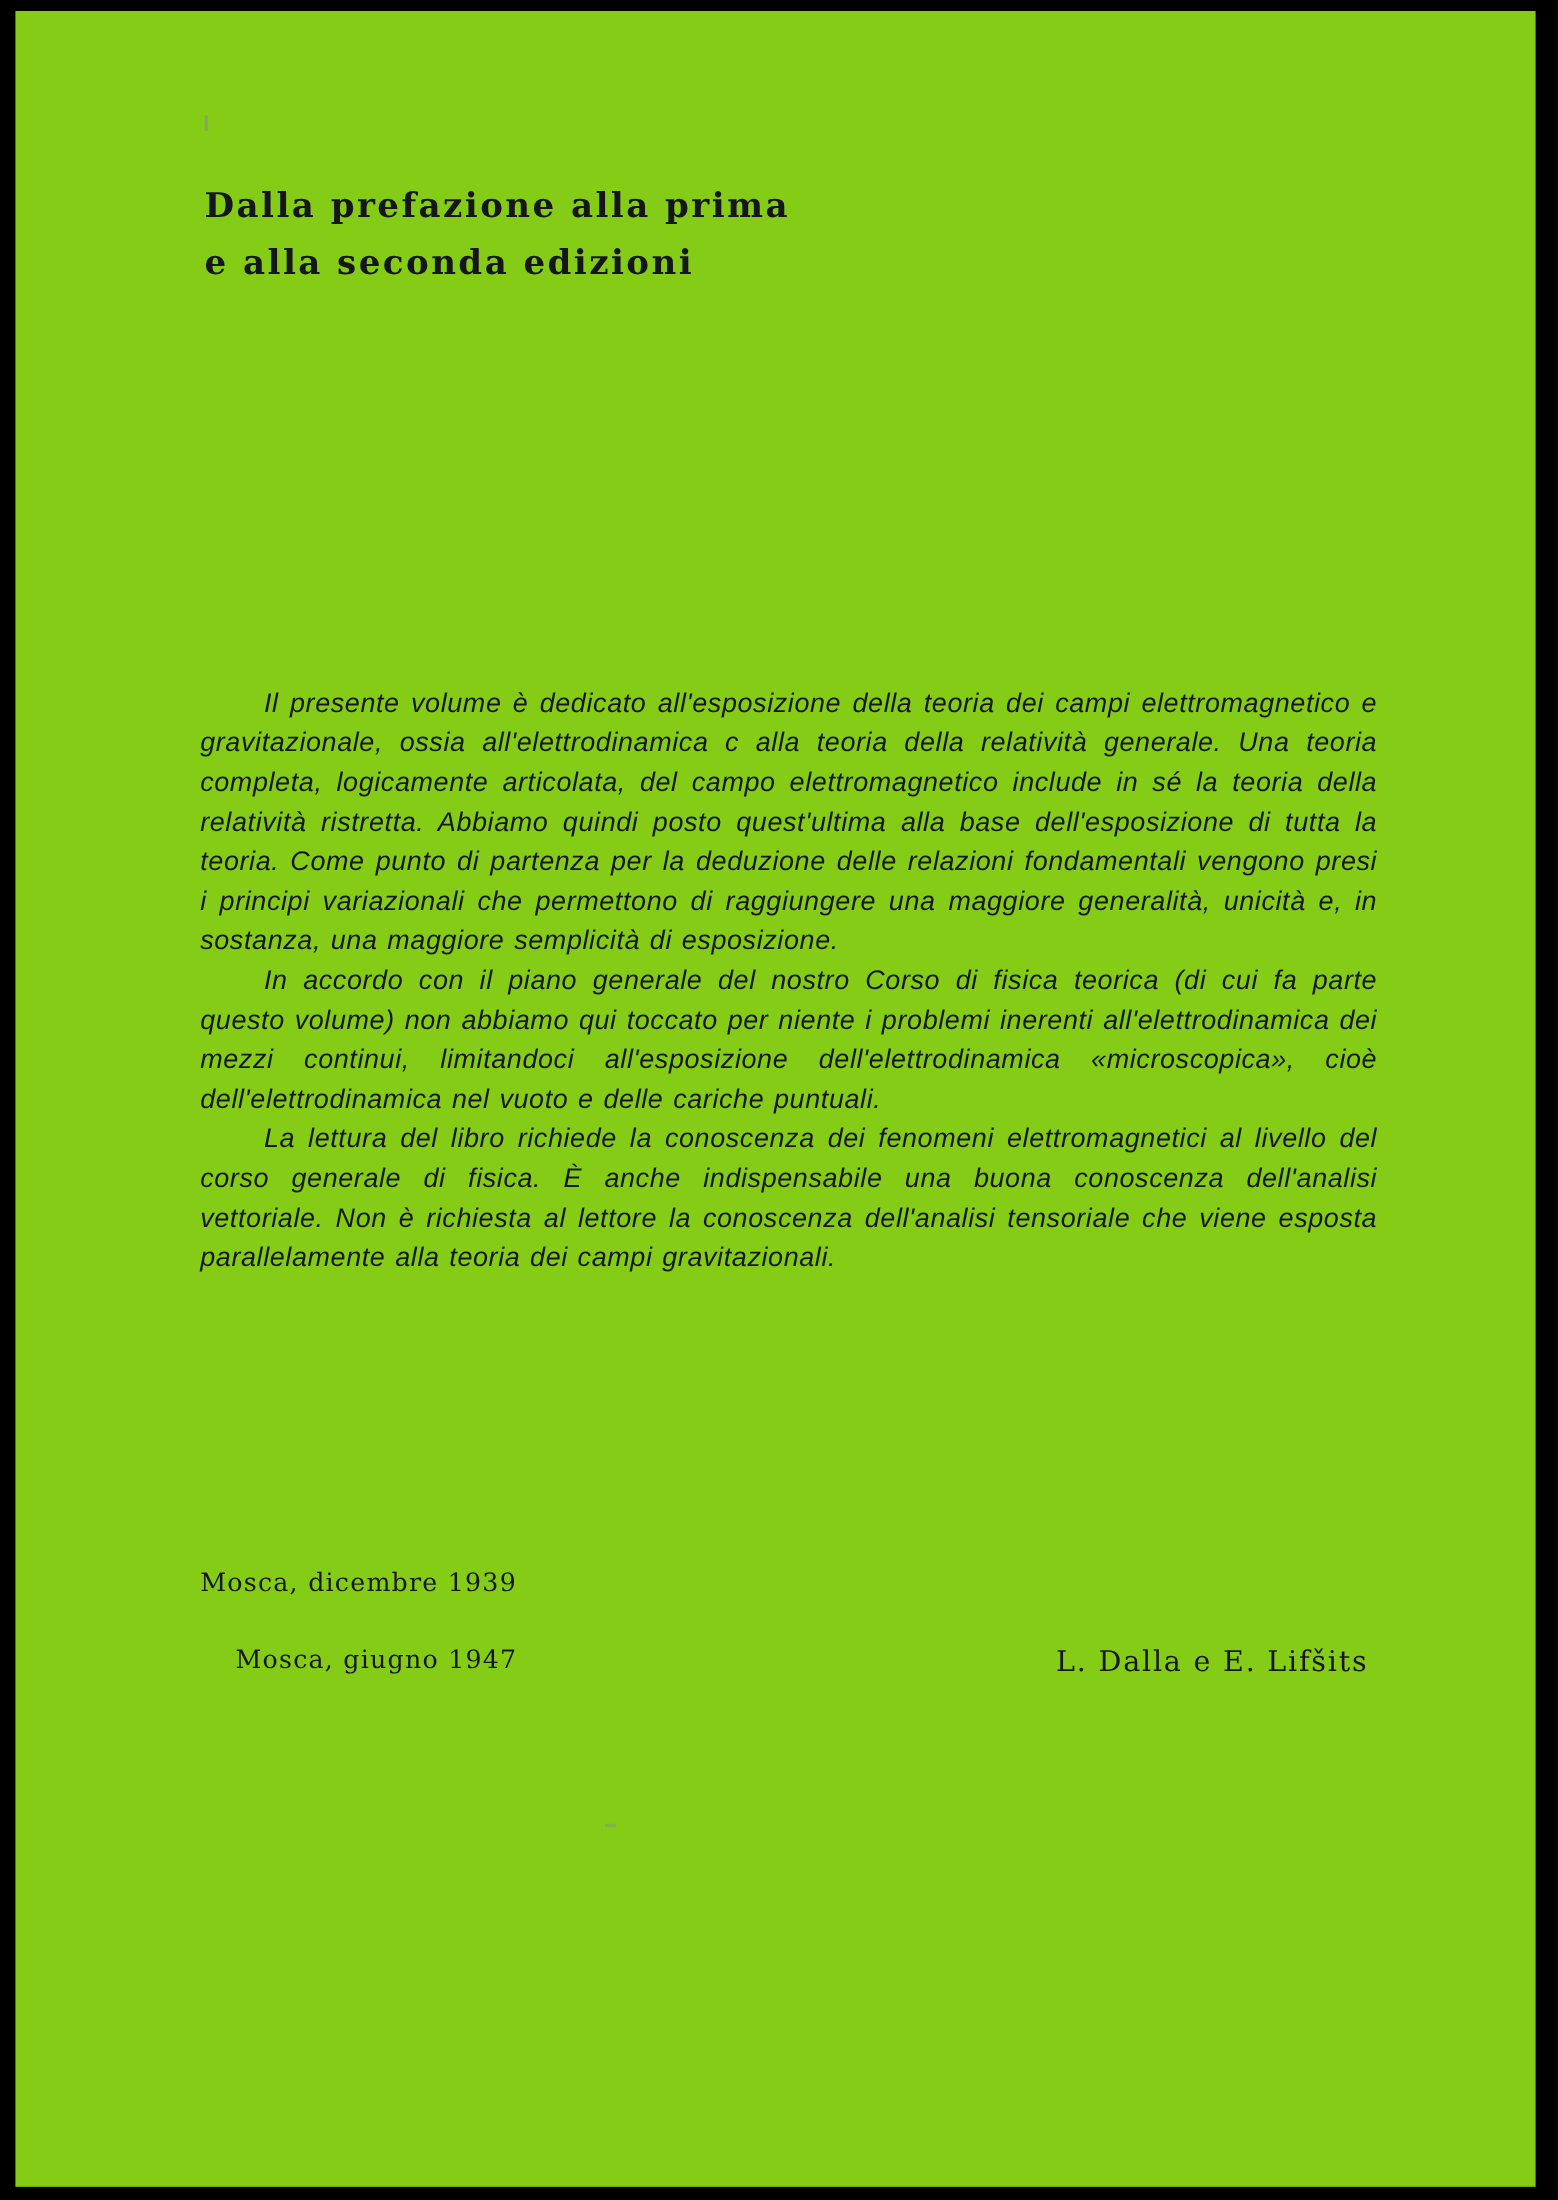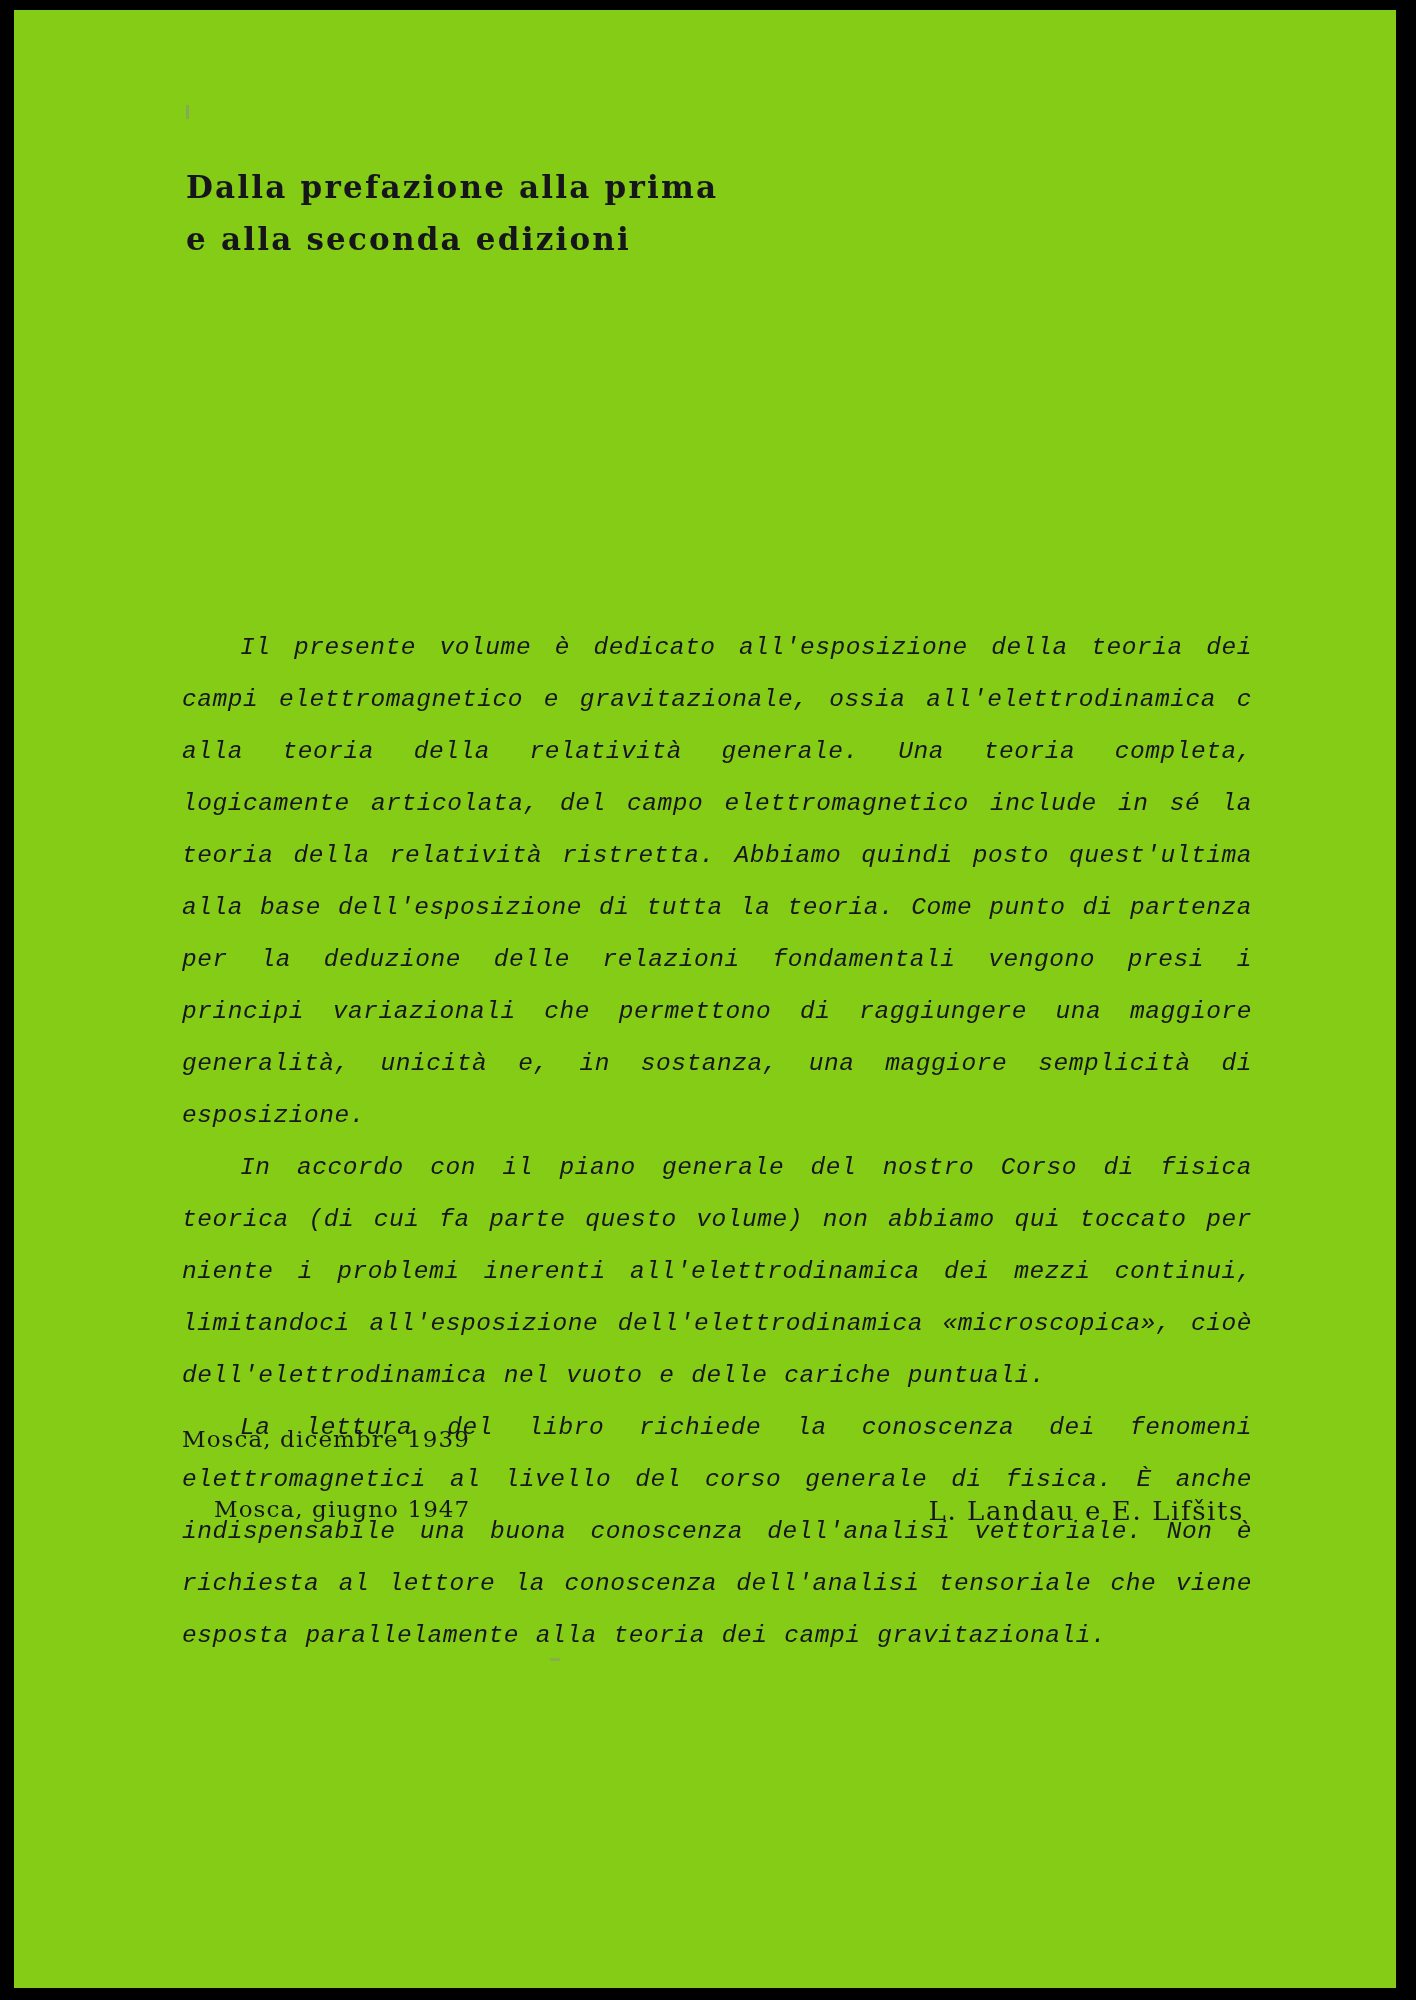--- a/index.html
+++ b/index.html
@@ -43,24 +43,24 @@
     white-space: pre-line;
   }
   .body-block {
     position: absolute;
     left: 168px;
     top: 612px;
     width: 1070px;
     color: #17171b;
   }
   .para {
-    font-family: Liberation Mono, monospace;
+    font-family: Liberation Sans, sans-serif;
     font-style: italic;
     font-size: 24.5px;
-    line-height: 52px;
+    line-height: 36px;
     text-align: justify;
     text-indent: 58px;
     letter-spacing: 0.55px;
     margin: 0;
     word-spacing: 1.5px;
   }
   .para + .para {
     margin-top: 0px;
   }
   .signature-block {
@@ -112,18 +112,18 @@
 
       <div class="body-block">
         <p class="para">Il presente volume è dedicato all'esposizione della teoria dei campi elettromagnetico e gravitazionale, ossia all'elettrodinamica c alla teoria della relatività generale. Una teoria completa, logicamente articolata, del campo elettromagnetico include in sé la teoria della relatività ristretta. Abbiamo quindi posto quest'ultima alla base dell'esposizione di tutta la teoria. Come punto di partenza per la deduzione delle relazioni fondamentali vengono presi i principi variazionali che permettono di raggiungere una maggiore generalità, unicità e, in sostanza, una maggiore semplicità di esposizione.</p>
         <p class="para">In accordo con il piano generale del nostro Corso di fisica teorica (di cui fa parte questo volume) non abbiamo qui toccato per niente i problemi inerenti all'elettrodinamica dei mezzi continui, limitandoci all'esposizione dell'elettrodinamica «microscopica», cioè dell'elettrodinamica nel vuoto e delle cariche puntuali.</p>
         <p class="para">La lettura del libro richiede la conoscenza dei fenomeni elettromagnetici al livello del corso generale di fisica. È anche indispensabile una buona conoscenza dell'analisi vettoriale. Non è richiesta al lettore la conoscenza dell'analisi tensoriale che viene esposta parallelamente alla teoria dei campi gravitazionali.</p>
       </div>
 
       <div class="signature-block">
         <p class="date-line">Mosca, dicembre 1939</p>
         <p class="date-line second">Mosca, giugno 1947</p>
-        <div class="authors">L. Landau e E. Lifšits</div>
+        <div class="authors">L. Dalla e E. Lifšits</div>
       </div>
 
     </div>
   </div>
 </div>
 
 </body></html>

